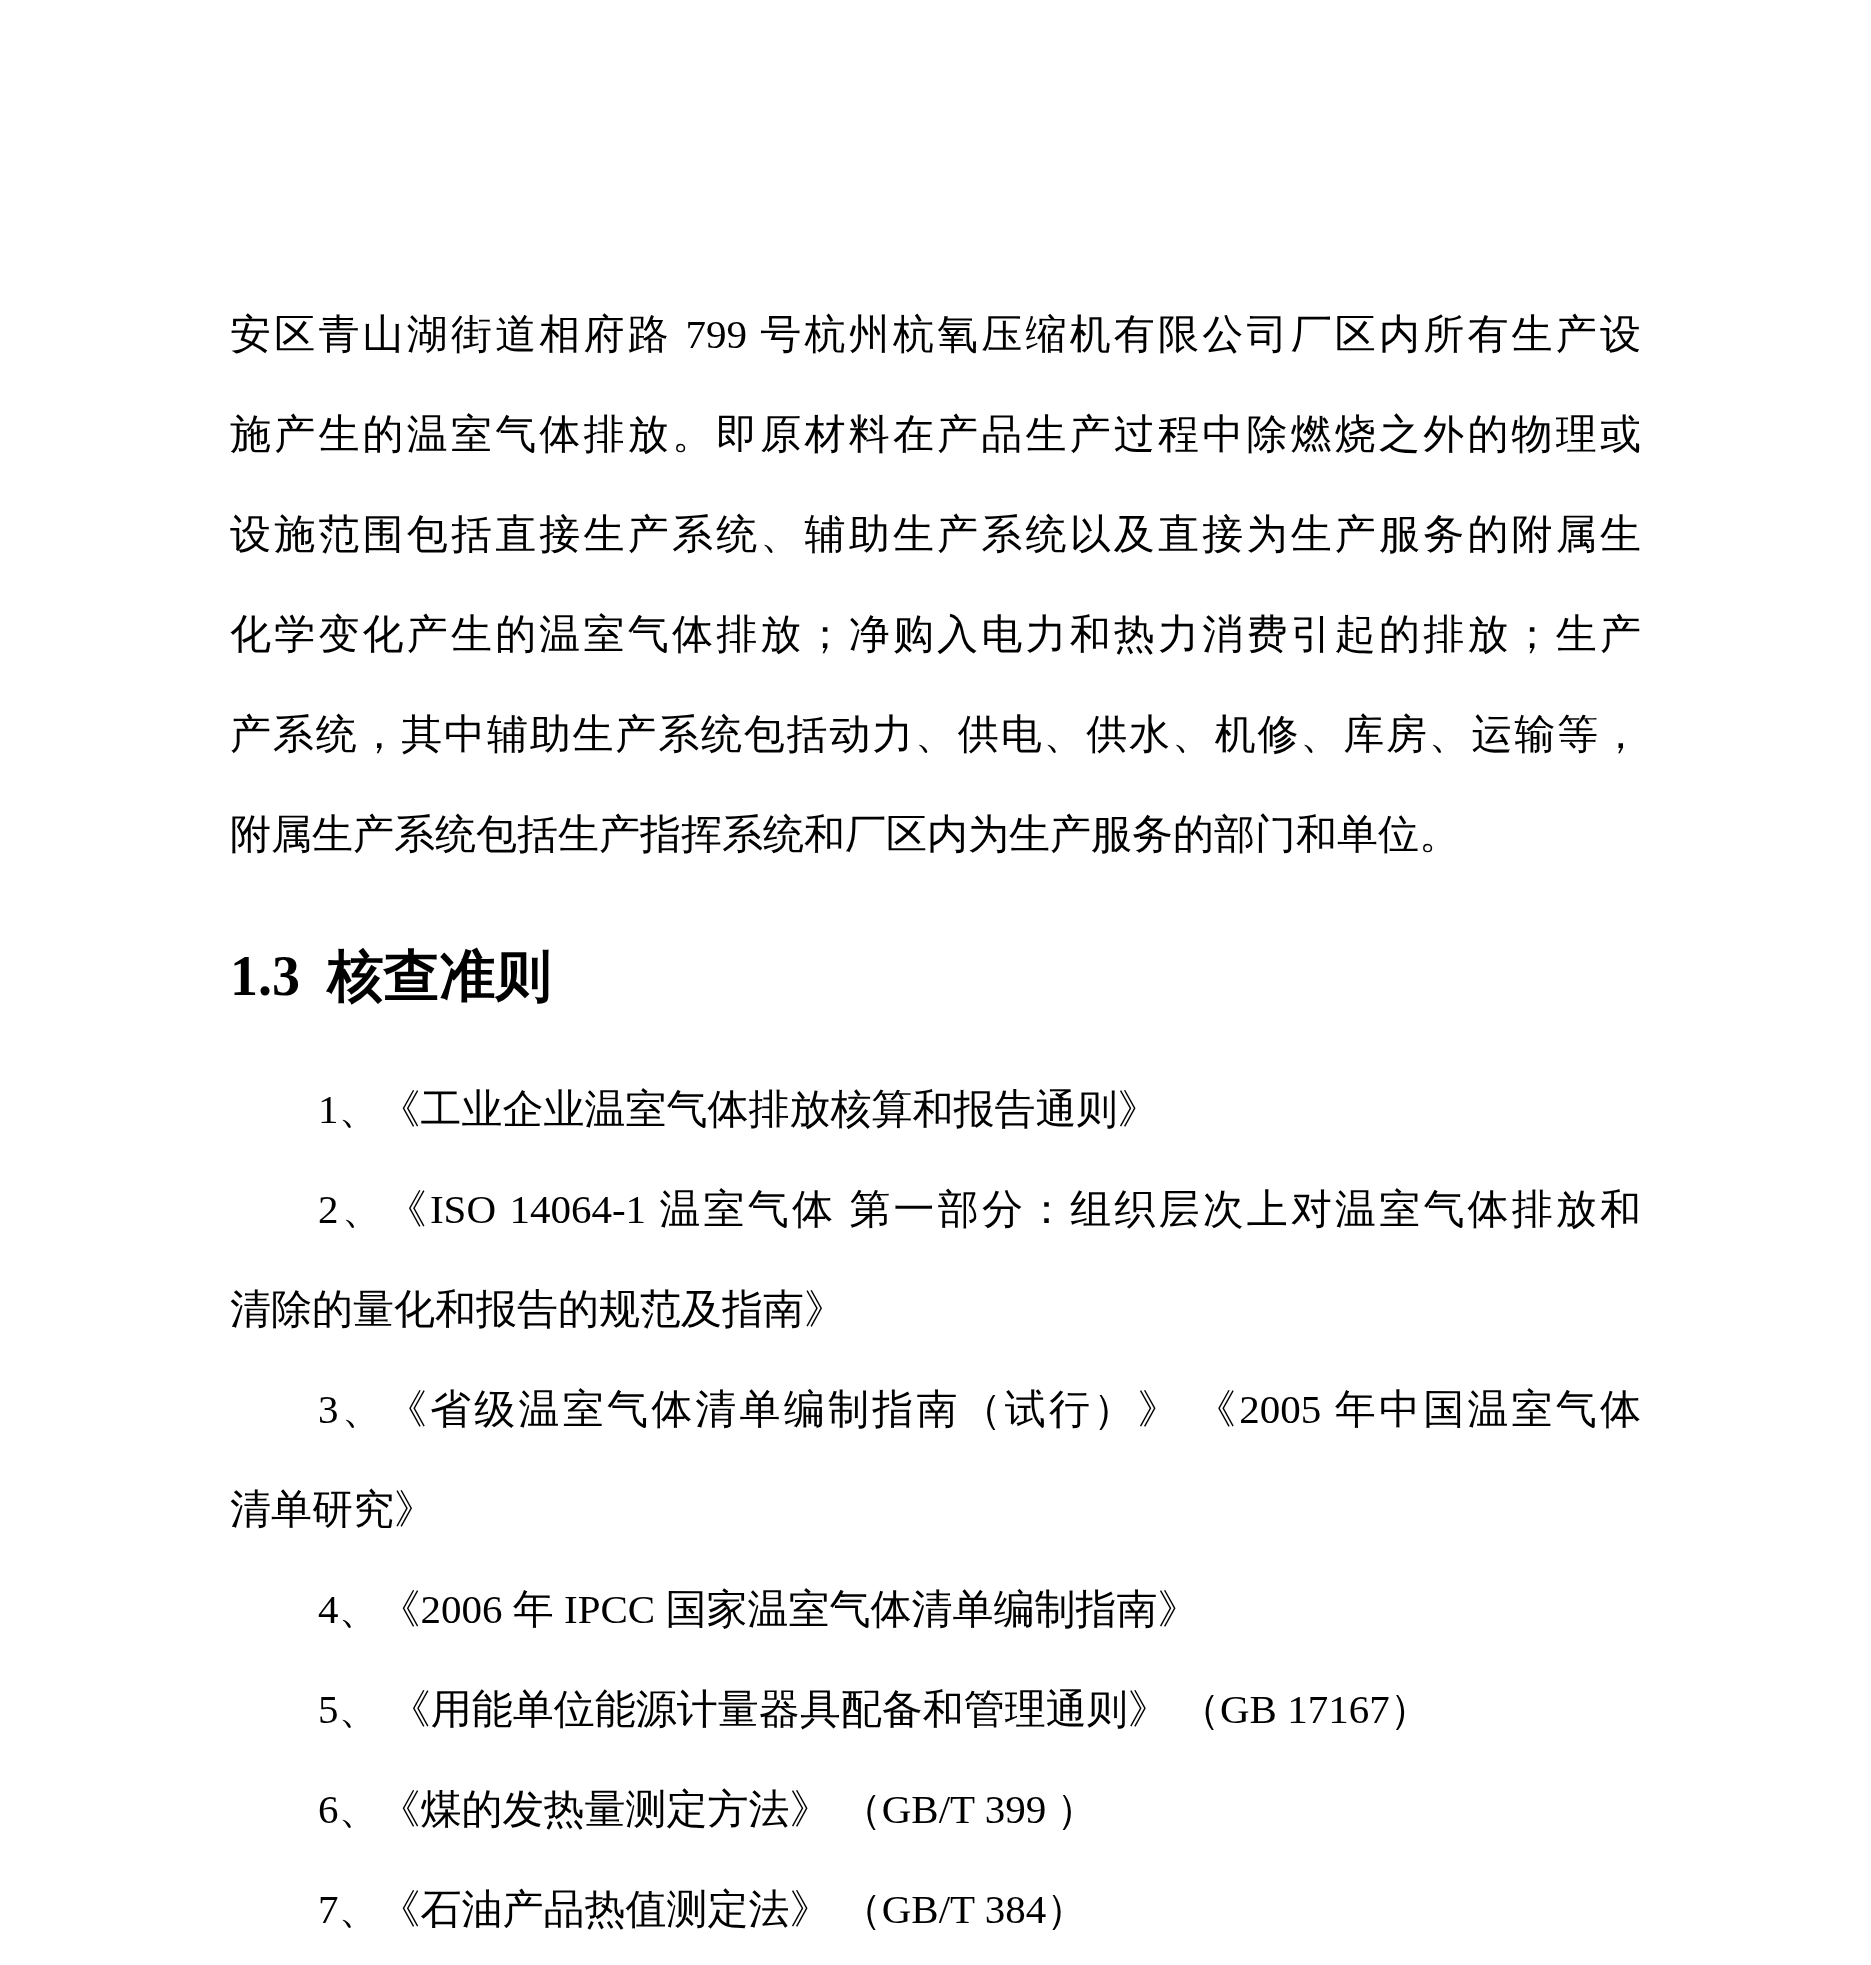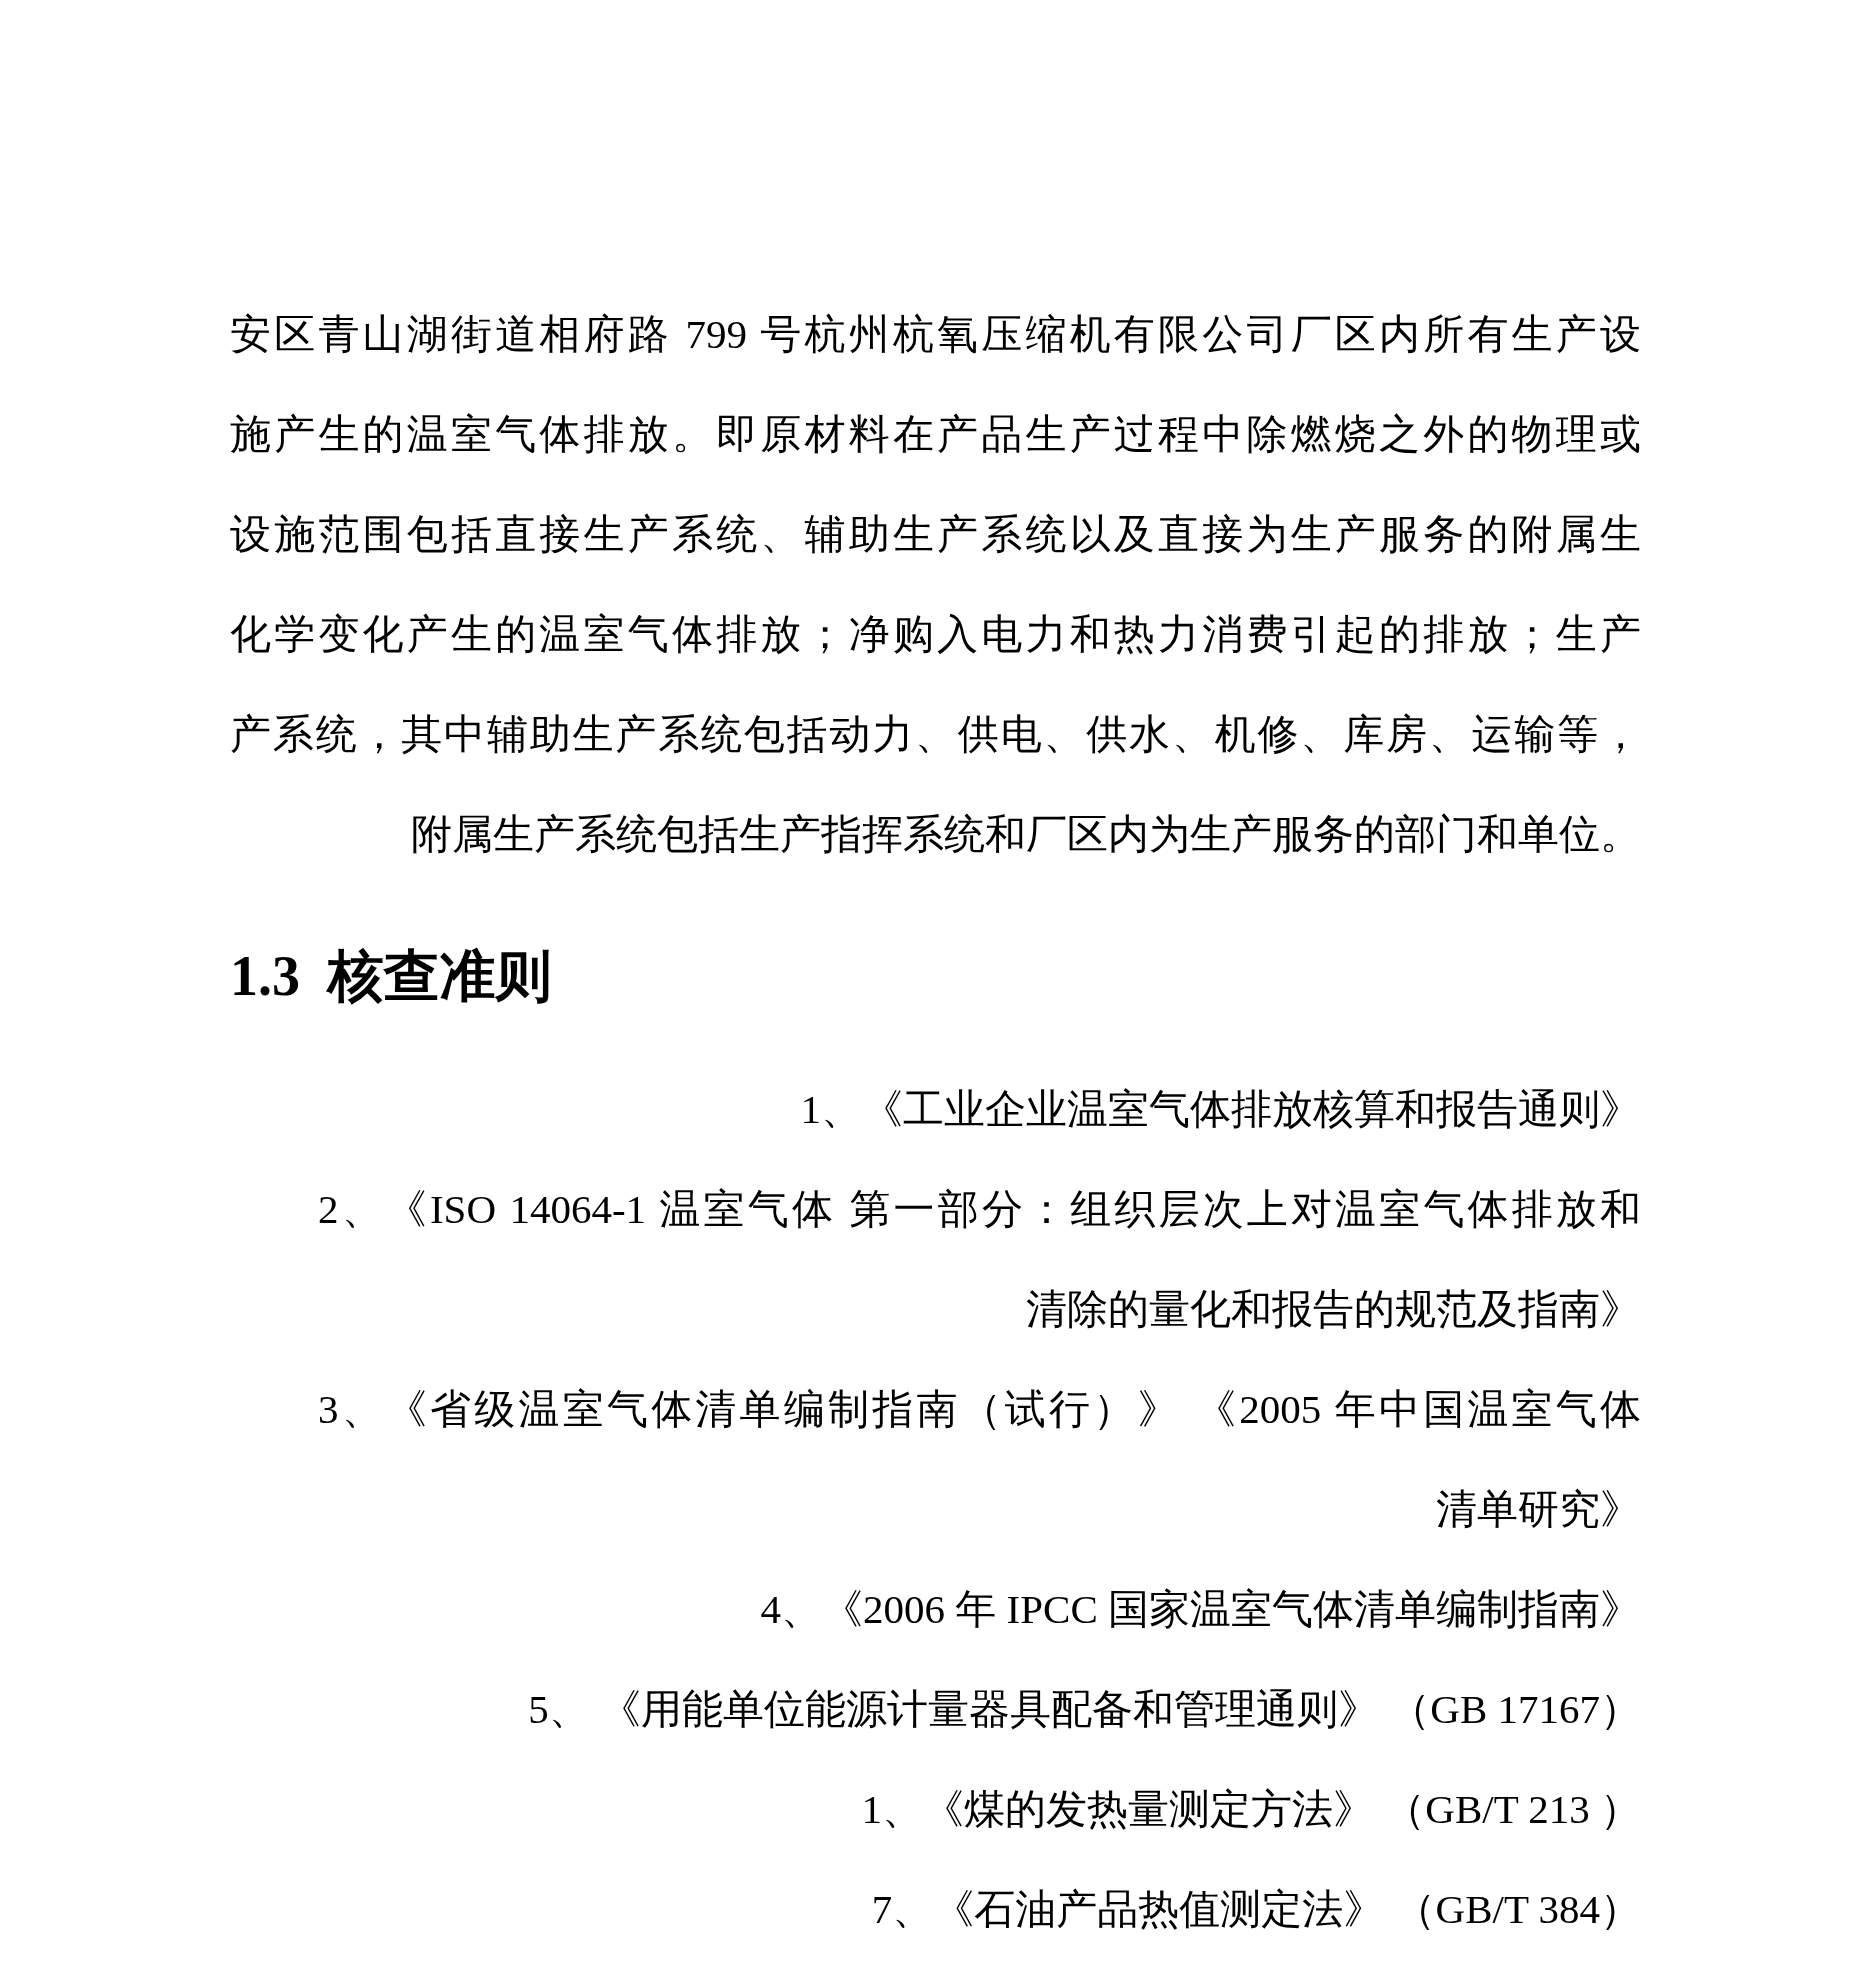--- a/index.html
+++ b/index.html
@@ -20,21 +20,21 @@
     position: absolute;
     left: 230px;
     top: 284px;
     width: 1411px;
   }
   .ln {
     font-size: 41px;
     line-height: 100px;
     height: 100px;
     overflow: hidden;
-    text-align: right;
+    text-align: left;
     white-space: pre-wrap;
   }
   .j {
     text-align: justify;
     text-align-last: justify;
     text-justify: inter-character;
   }
   .indent {
     text-indent: 88px;
   }
@@ -72,20 +72,20 @@
     <div class="ln indent">1、《工业企业温室气体排放核算和报告通则》</div>
 
     <div class="ln indent j">2、《ISO 14064-1 温室气体 第一部分：组织层次上对温室气体排放和</div>
     <div class="ln">清除的量化和报告的规范及指南》</div>
 
     <div class="ln indent j">3、《省级温室气体清单编制指南（试行）》 《2005 年中国温室气体</div>
     <div class="ln">清单研究》</div>
 
     <div class="ln indent">4、《2006 年 IPCC 国家温室气体清单编制指南》</div>
     <div class="ln indent">5、 《用能单位能源计量器具配备和管理通则》 （GB 17167）</div>
-    <div class="ln indent">1、《煤的发热量测定方法》 （GB/T 213 ）</div>
+    <div class="ln indent">6、《煤的发热量测定方法》 （GB/T 399 ）</div>
     <div class="ln indent">7、《石油产品热值测定法》 （GB/T 384）</div>
     <div class="ln indent">8、《天然气能量的测定》（GB/T 22723）</div>
 
   </div>
 
 </div>
 
 
 </body></html>

